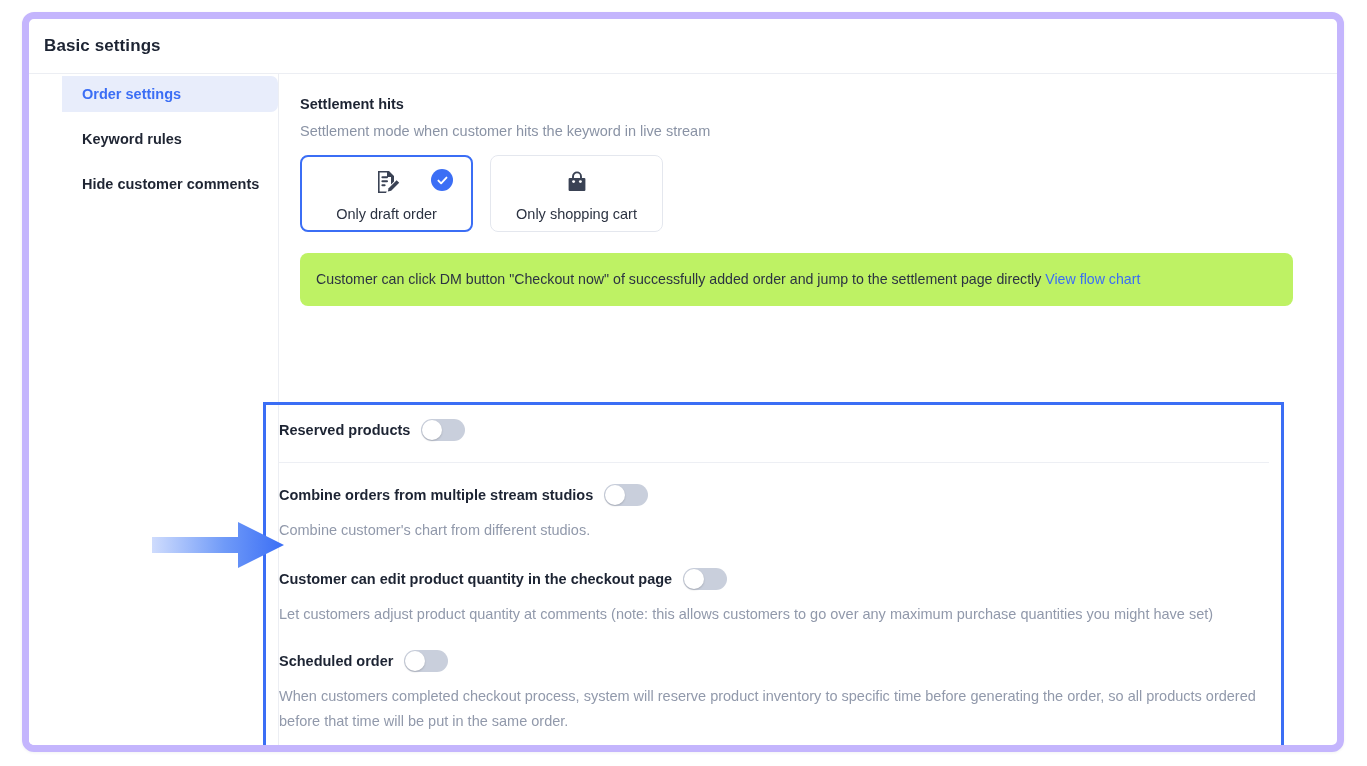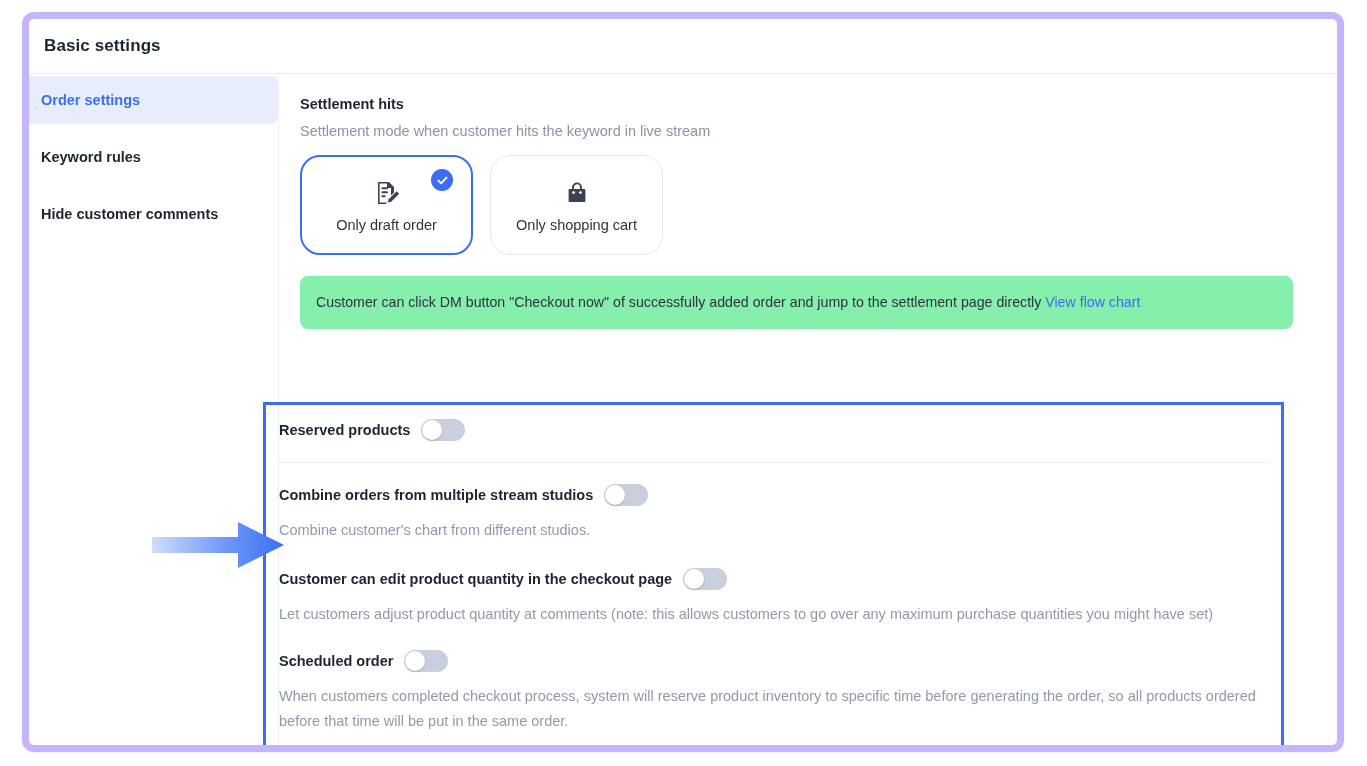--- a/index.html
+++ b/index.html
@@ -57,30 +57,31 @@
   
   .sidebar {
     width: 250px;
     flex: 0 0 250px;
     border-right: 1px solid #eceef3;
     padding-top: 2px;
     background: #ffffff;
   }
 
   .side-item {
-    height: 48px;
-    display: flex;
-    align-items: center;
-    padding-left: 12px;
+    height: 36px;
+    display: flex;
+    align-items: center;
+    padding-left: 20px;
     font-size: 14.5px;
     color: #1f2533;
     font-weight: bold;
     border-top-right-radius: 7px;
     border-bottom-right-radius: 7px;
     cursor: pointer;
+    margin-left: 33px;
   }
   .side-item.active {
     background: #e8edfb;
     color: #3b6ef5;
   }
   .side-item.spaced { margin-top: 9px; }
 
   
   .content {
     flex: 1 1 auto;
@@ -103,23 +104,23 @@
   
   .mode-row {
     display: flex;
     gap: 17px;
     margin-top: 16px;
   }
 
   .mode-card {
     position: relative;
     width: 173px;
-    height: 100px;
+    height: 77px;
     border: 1px solid #e4e7ee;
-    border-radius: 20px;
+    border-radius: 8px;
     background: #ffffff;
     display: flex;
     flex-direction: column;
     align-items: center;
     justify-content: center;
     cursor: pointer;
   }
   .mode-card.selected {
     border: 2px solid #3b6ef5;
   }
@@ -141,21 +142,21 @@
     background: #3b6ef5;
     display: flex;
     align-items: center;
     justify-content: center;
   }
 
   
   .info-banner {
     margin-top: 21px;
     width: 993px;
-    background: #86efac;
+    background: #bef264;
     border-radius: 8px;
     padding: 15px 18px 16px 16px;
     font-size: 14.2px;
     color: #2c3342;
     line-height: 22px;
   }
   .info-link {
     color: #3b6ef5;
     cursor: pointer;
     text-decoration: none;

